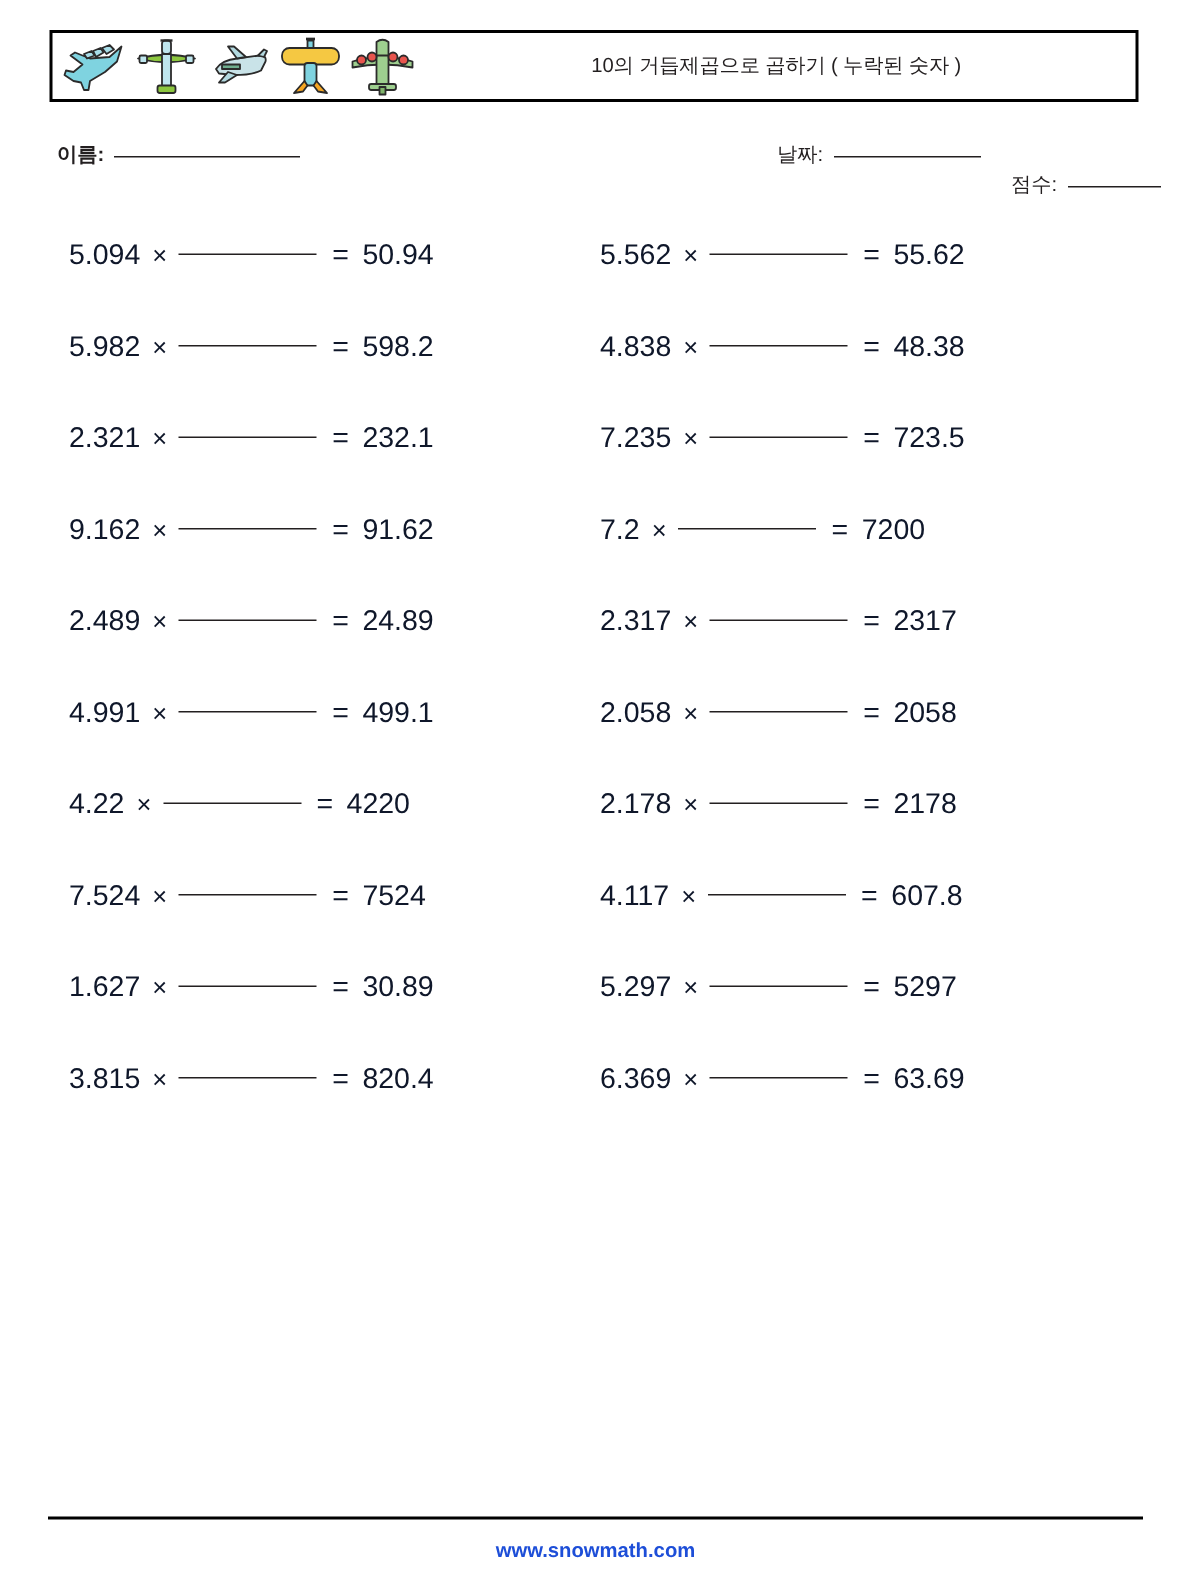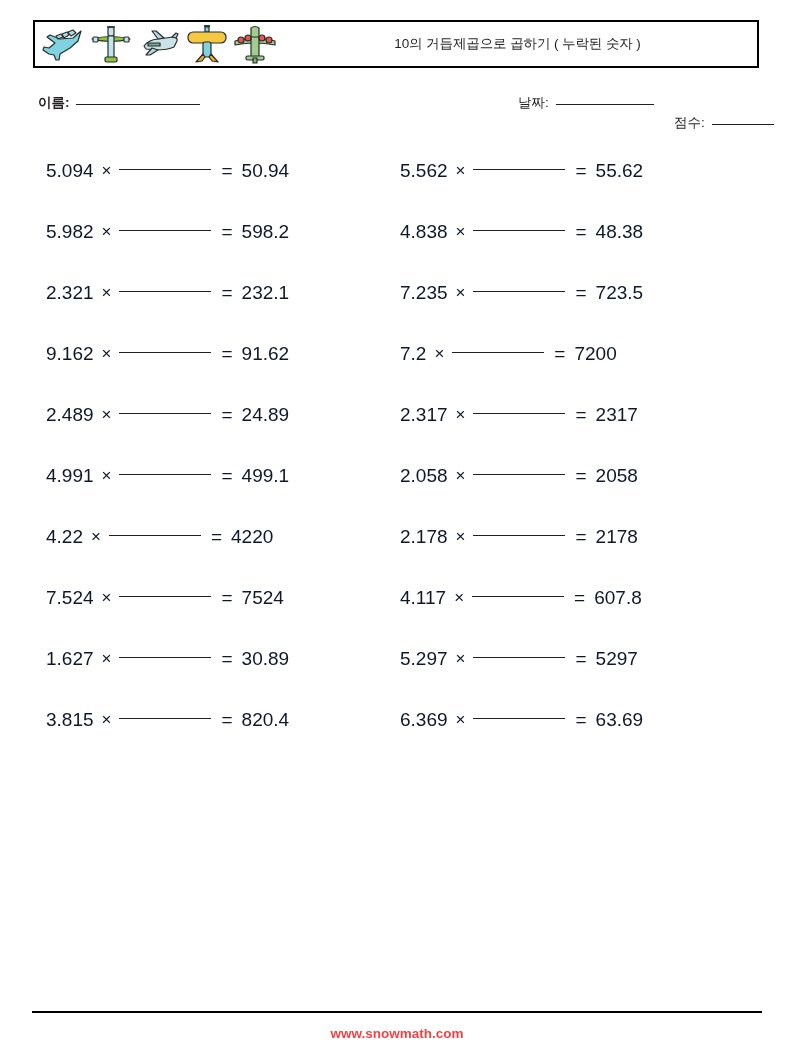--- a/index.html
+++ b/index.html
@@ -127,21 +127,21 @@
     border-top: 2px solid #000000;
   }
   #footer-url {
     position: absolute;
     left: 0;
     top: 1026px;
     width: 794px;
     text-align: center;
     font-size: 13.5px;
     font-weight: bold;
-    color: #ef4444;
+    color: #1d4ed8;
   }
 </style>
 </head>
 <body>
 
 <div id="header-banner">
 
   <div id="icon-strip">
 
     <svg class="plane-icon" viewBox="0 0 46 42" xmlns="http://www.w3.org/2000/svg">

